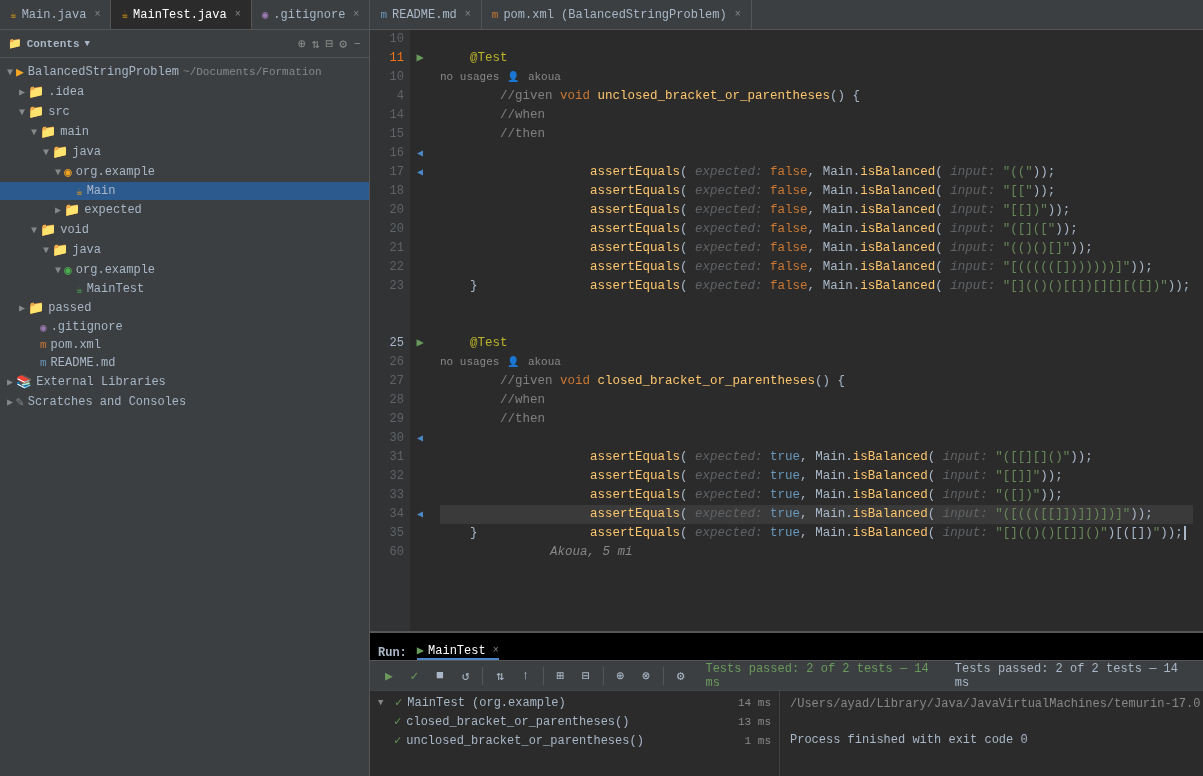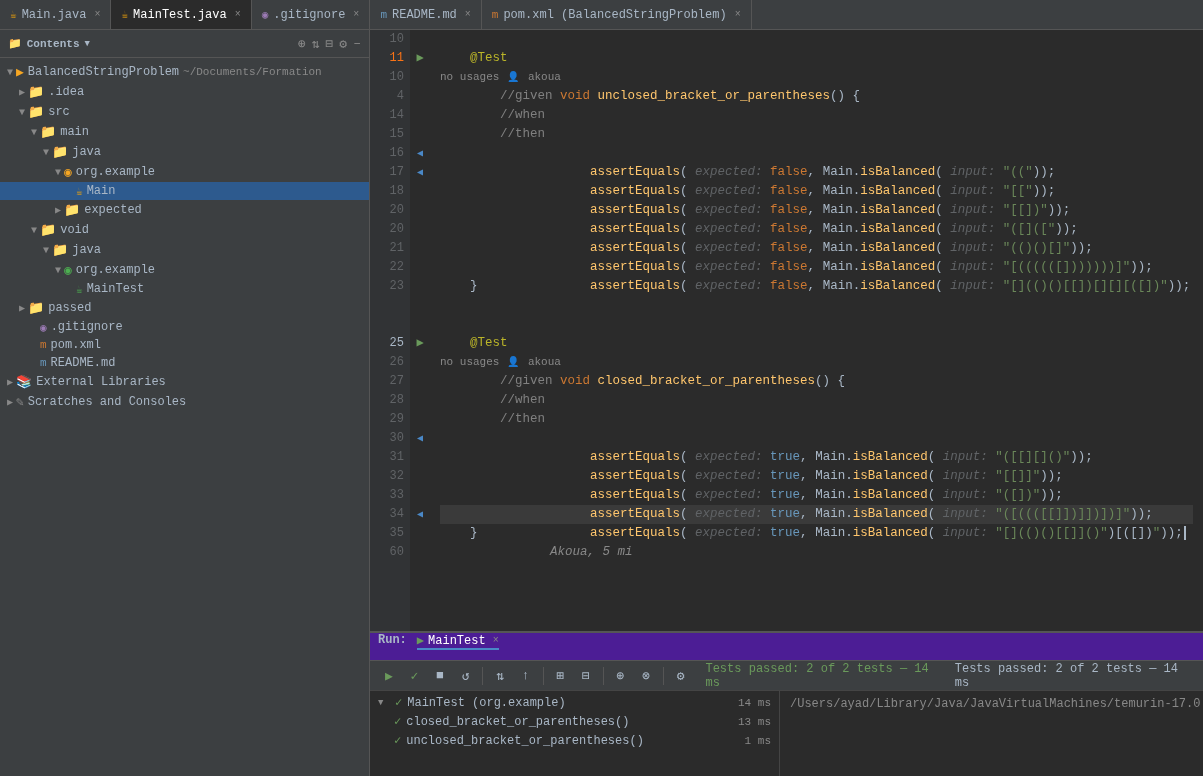--- a/index.html
+++ b/index.html
@@ -208,22 +208,22 @@
     
     .bottom-panel {
       height: 145px;
       background: #2b2b2b;
       border-top: 2px solid #555;
       display: flex;
       flex-direction: column;
     }
     .run-tab-bar {
       display: flex;
-      align-items: flex-start;
-      background: #4c1d95;
+      align-items: flex-end;
+      background: #000000;
       border-bottom: 1px solid #555;
       height: 28px;
       padding: 0 8px;
       gap: 10px;
     }
     .run-tab-label {
       font-size: 12px;
       color: #a9b7c6;
       font-weight: bold;
       display: flex;
@@ -702,18 +702,19 @@
           <div class="run-tree-item" style="padding-left:24px;">
             <span class="check-icon">✓</span>
             <span>unclosed_bracket_or_parentheses()</span>
             <span style="margin-left:auto; color:#888; font-size:11px;">1 ms</span>
           </div>
         </div>
 
         <div class="run-output">
           <div class="output-line output-path">/Users/ayad/Library/Java/JavaVirtualMachines/temurin-17.0.5/Contents/Home/bin/java ...</div>
           <div class="output-line">&nbsp;</div>
+          <div class="output-line">Process finished with exit code 0</div>
         </div>
       </div>
     </div>
   </div>
 
 </div>
 
 </body></html>

